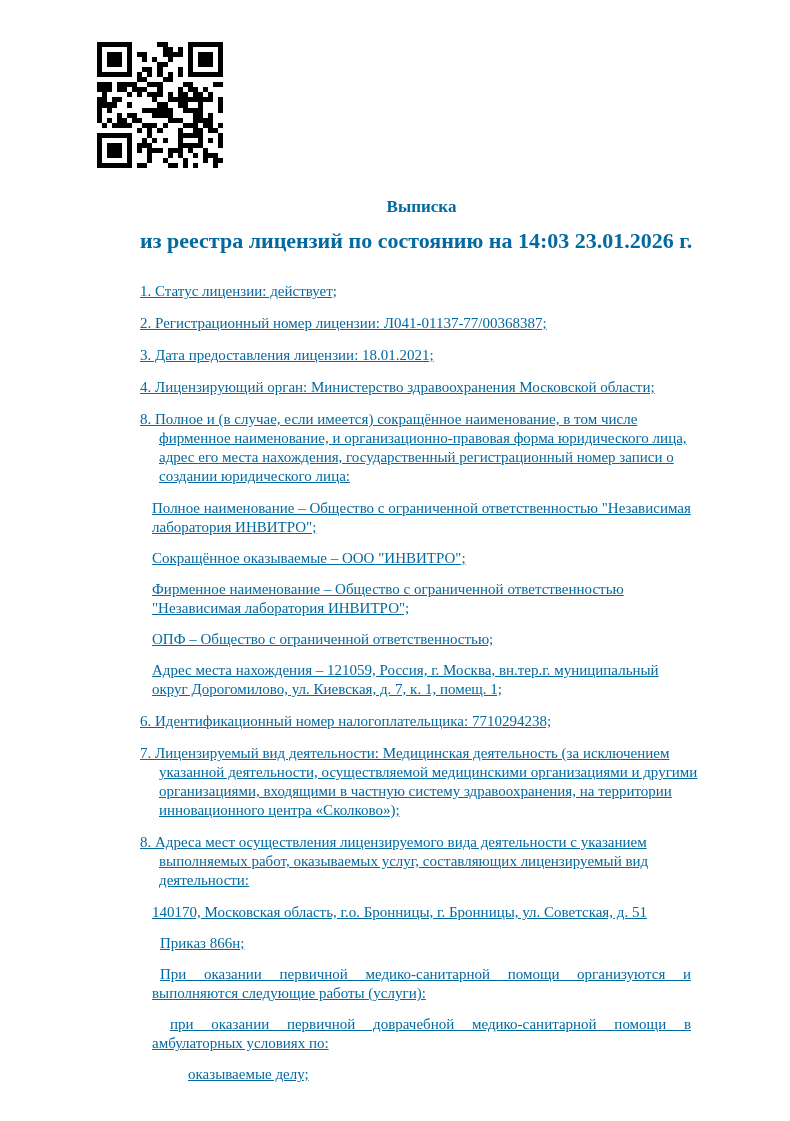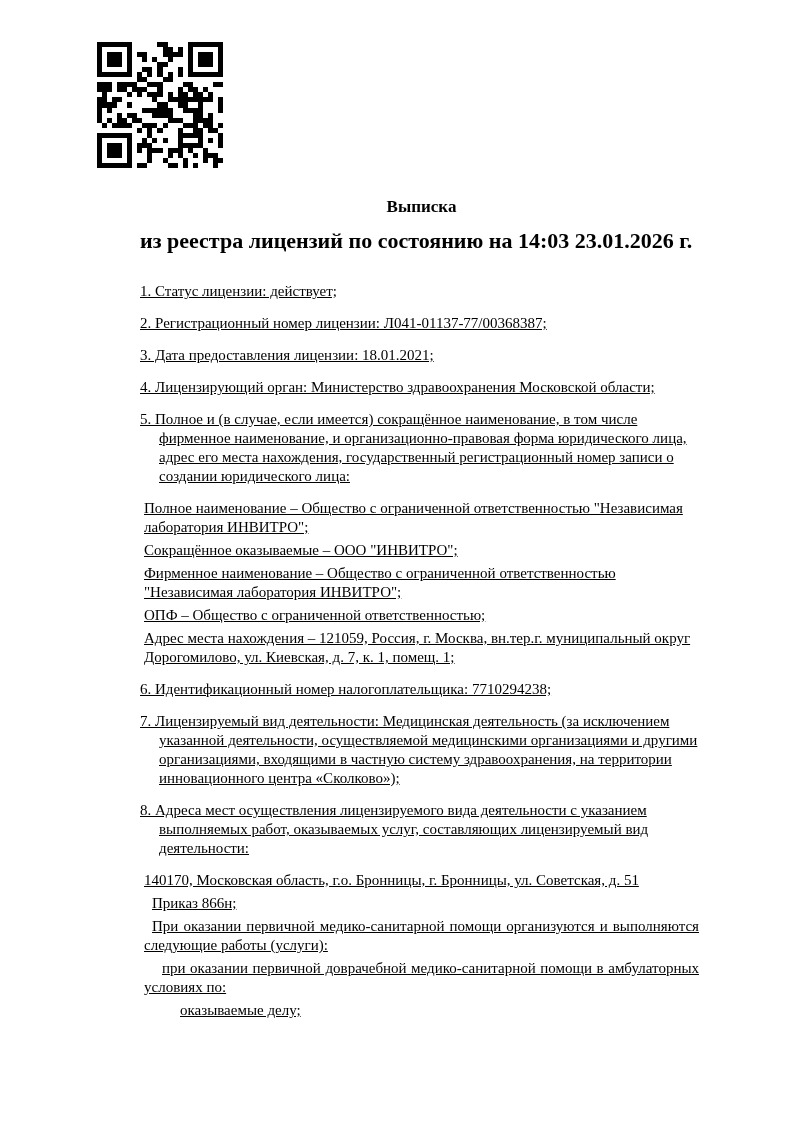--- a/index.html
+++ b/index.html
@@ -2,33 +2,33 @@
 <html><head>
 <meta charset="utf-8">
 <style>
   html,body{margin:0;padding:0;background:#fff;}
   .page{
     position:relative;
     width:790px;height:1121px;
     background:#ffffff;
     overflow:hidden;
     font-family:"Liberation Serif", serif;
-    color:#000000;
+    color:#0369a1;
   }
   .qr{position:absolute;left:97px;top:42px;width:126px;height:126px;}
   .content{
     position:absolute;left:140px;top:196px;width:563px;
     font-size:15px;line-height:19px;
   }
   .title{font-size:17px;font-weight:700;text-align:center;margin:0 0 12px 0;line-height:22px;}
   .subtitle{font-size:22px;font-weight:700;text-align:left;margin:0 0 30px 0;line-height:22px;}
   p{margin:0;text-decoration:underline;}
   .item{margin:0 0 13px 0;padding-left:19px;text-indent:-19px;}
   .block{margin:0 0 13px 0;}
-  .block p{margin:4px;}
+  .block p{margin:12px;}
   .ind1{padding-left:8px;}
   .just1{text-align:justify;text-indent:8px;}
   .just2{text-align:justify;text-indent:18px;}
   .ind3{padding-left:36px;}
 </style>
 </head>
 <body>
 
 <div class="page">
 
@@ -342,21 +342,21 @@
 
   <div class="content">
 
     <div class="title">Выписка</div>
     <div class="subtitle">из реестра лицензий по состоянию на 14:03 23.01.2026 г.</div>
 
     <p class="item">1. Статус лицензии: действует;</p>
     <p class="item">2. Регистрационный номер лицензии: Л041-01137-77/00368387;</p>
     <p class="item">3. Дата предоставления лицензии: 18.01.2021;</p>
     <p class="item">4. Лицензирующий орган: Министерство здравоохранения Московской области;</p>
-    <p class="item">5. Полное и (в случае, если имеется) сокращённое наименование, в том числе фирменное наименование, и организационно-правовая форма юридического лица, адрес его места нахождения, государственный регистрационный номер записи о создании юридического лица:</p>
+    <p class="item">8. Полное и (в случае, если имеется) сокращённое наименование, в том числе фирменное наименование, и организационно-правовая форма юридического лица, адрес его места нахождения, государственный регистрационный номер записи о создании юридического лица:</p>
 
     <div class="block">
       <p>Полное наименование – Общество с ограниченной ответственностью "Независимая лаборатория ИНВИТРО";</p>
       <p>Сокращённое оказываемые – ООО "ИНВИТРО";</p>
       <p>Фирменное наименование – Общество с ограниченной ответственностью "Независимая лаборатория ИНВИТРО";</p>
       <p>ОПФ – Общество с ограниченной ответственностью;</p>
       <p>Адрес места нахождения – 121059, Россия, г. Москва, вн.тер.г. муниципальный округ Дорогомилово, ул. Киевская, д. 7, к. 1, помещ. 1;</p>
     </div>
 
     <p class="item">6. Идентификационный номер налогоплательщика: 7710294238;</p>

